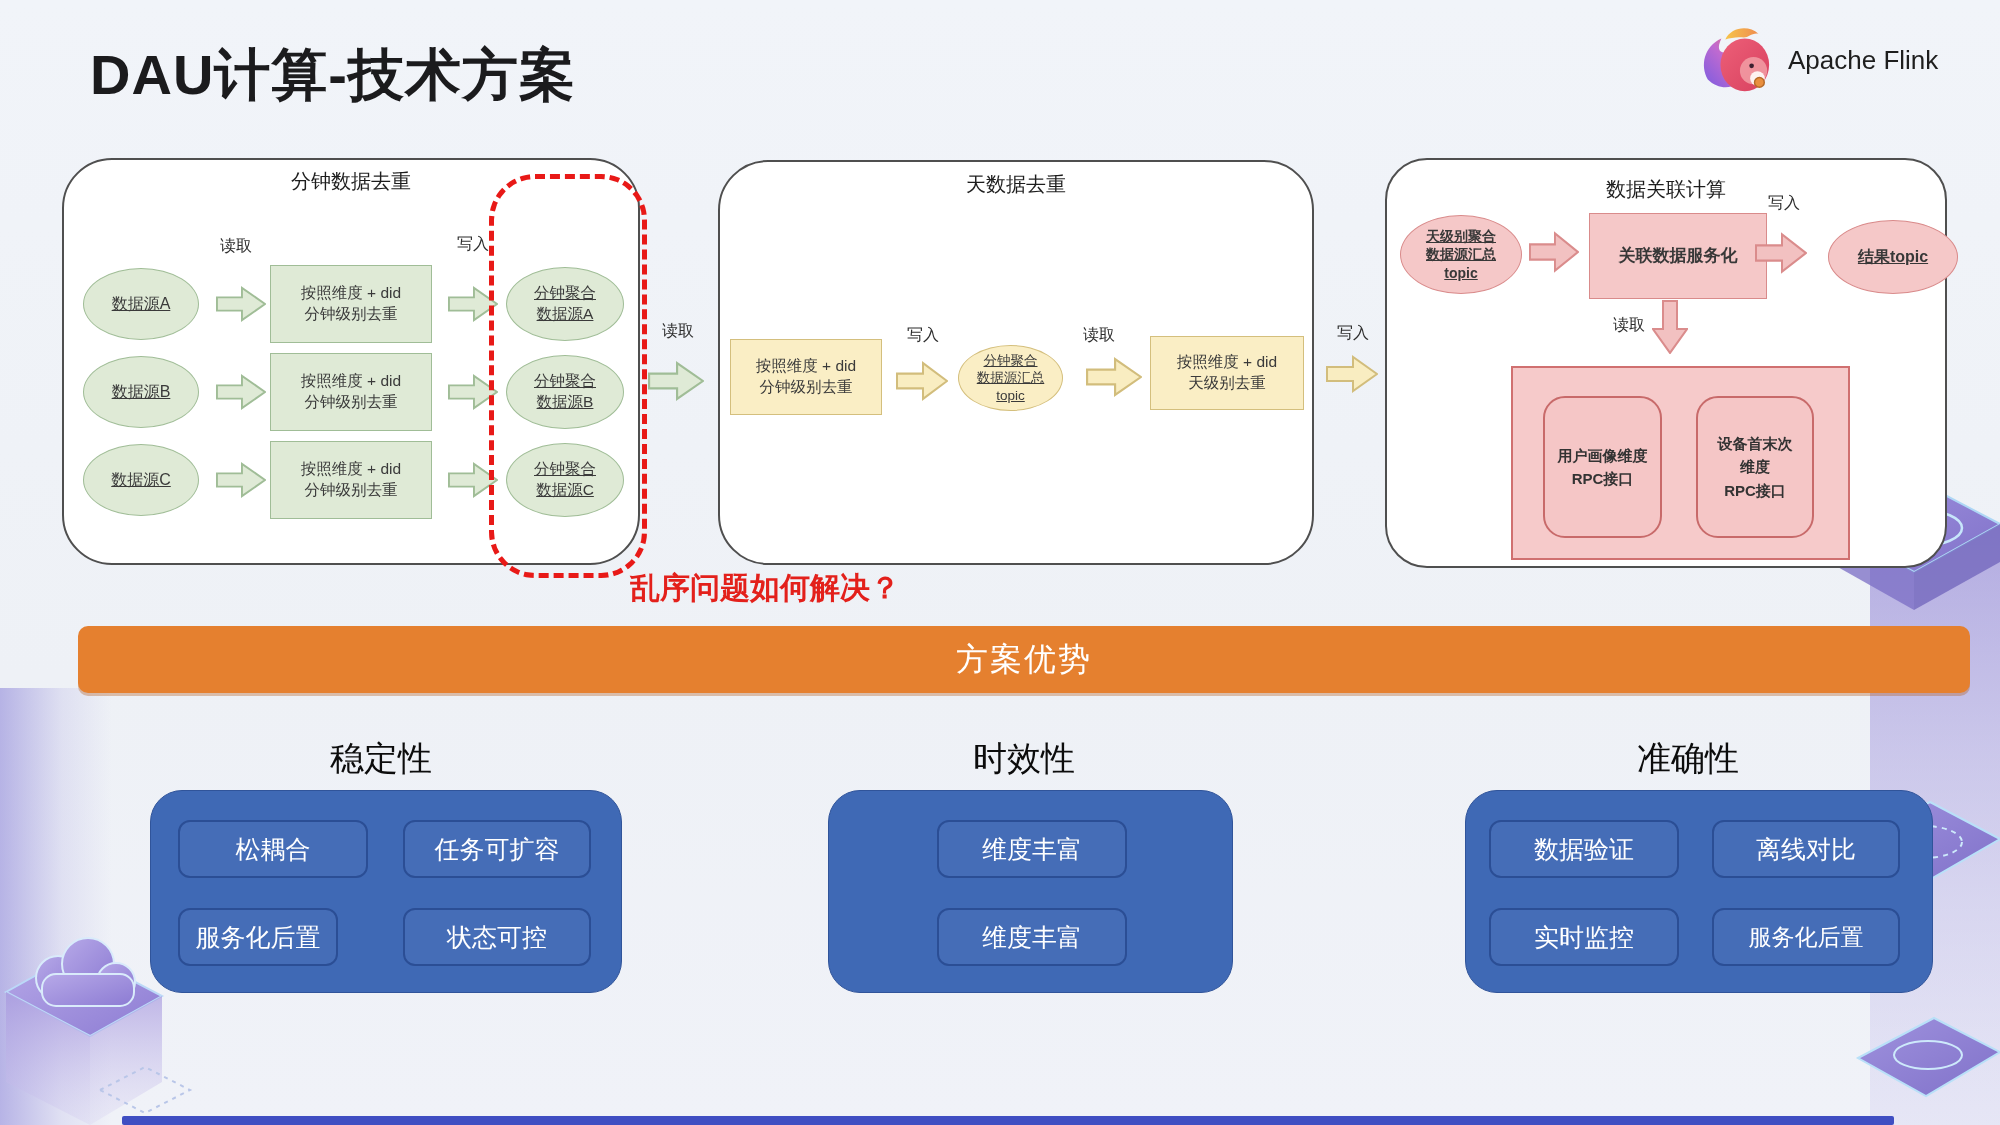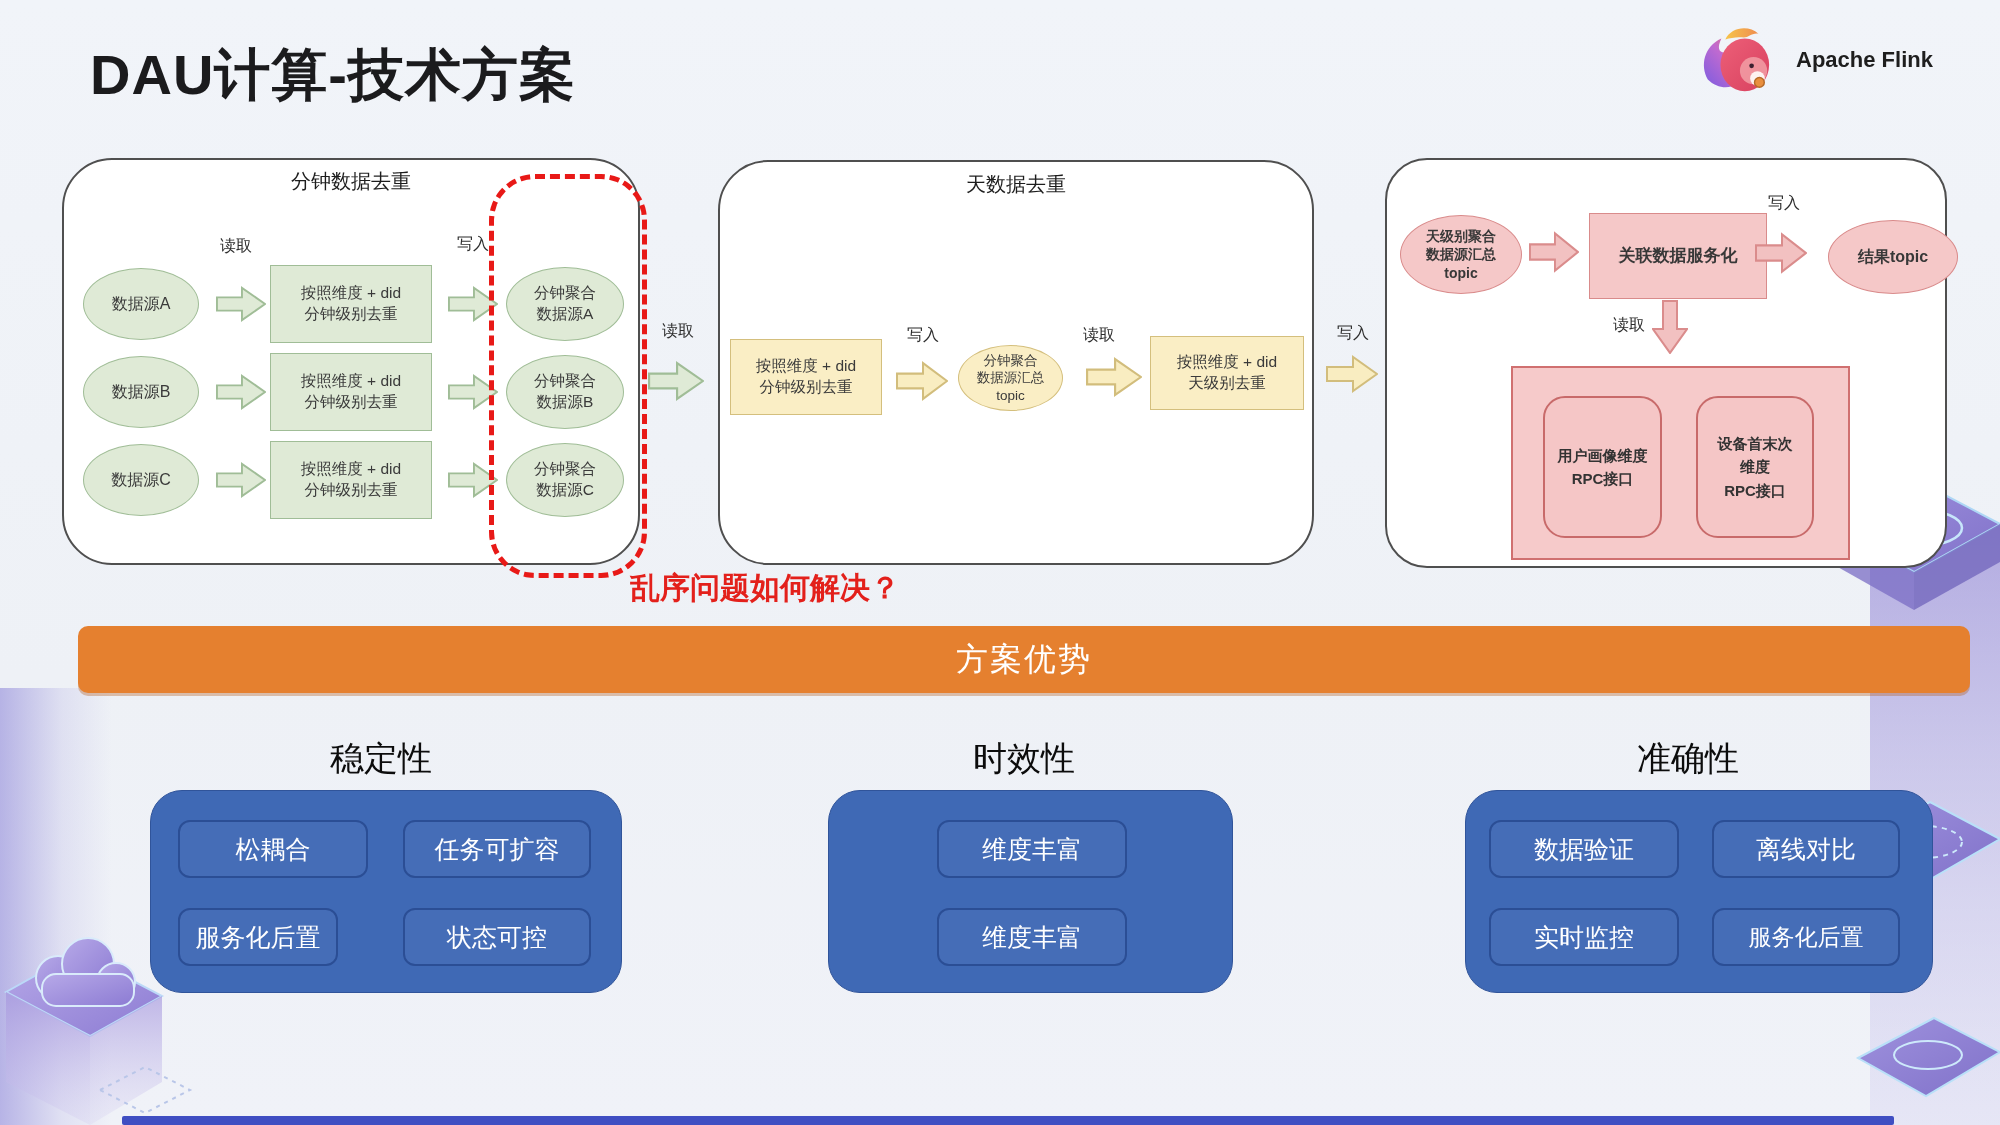--- a/index.html
+++ b/index.html
@@ -4,28 +4,28 @@
 <style>
   html,body { margin:0; padding:0; }
   body { font-family:"Liberation Sans","DejaVu Sans",sans-serif; }
   .slide { position:relative; width:2000px; height:1125px; overflow:hidden;
            background:linear-gradient(180deg,#f1f4f9 0%,#eef1f6 60%,#f0f2f8 100%); }
   .abs { position:absolute; }
 
   
   .page-title { left:90px; top:38px; font-size:56px; font-weight:900; color:#1b1b1d; letter-spacing:1px; }
   .logo-wrap { left:1698px; top:20px; width:290px; height:80px; display:flex; align-items:center; }
-  .logo-text { font-size:22px; font-weight:700; color:#1e1e1e; margin-left:20px; }
+  .logo-text { font-size:26px; font-weight:400; color:#1e1e1e; margin-left:12px; }
 
   
   .panel { position:absolute; background:#fff; border:2px solid #4f4f4f; box-sizing:border-box; }
   .panel-title { position:absolute; left:0; right:0; text-align:center; font-size:20px; font-weight:500; color:#1d1d1d; }
   .ell,.rectbox { position:absolute; display:flex; flex-direction:column; align-items:center; justify-content:center;
                   text-align:center; box-sizing:border-box; line-height:1.35; }
-  .ell { border-radius:50%; }
+  .ell { border-radius:50%;text-decoration:underline; }
   .green  { background:#dfead6; border:1.5px solid #a0bd97; color:#3a3a3a; }
   .yellow { background:#faeec5; border:1.5px solid #d4bf7d; color:#3a3a3a; }
   .pink   { background:#f5c8c8; border:1.5px solid #d98b8b; color:#383838; }
   .lbl { position:absolute; font-size:16px; color:#2d2d2d; text-align:center; }
   .t15 { font-size:15.5px; font-weight:500; }
   .t16 { font-size:16px; font-weight:500; }
   .t135{ font-size:13.5px; font-weight:500; line-height:1.3; }
   .bold{ font-weight:600; }
   .barrow { position:absolute; }
   .arr-green path  { fill:#dfead6; stroke:#a0bd97; stroke-width:2; }
@@ -231,20 +231,21 @@
       <span>天级别去重</span>
     </div>
   </div>
 
   <div class="lbl abs" style="left:1318px;top:323px;width:70px">写入</div>
   <svg class="barrow arr-yellow abs" style="left:1326px;top:354px" width="52" height="40" viewBox="0 0 52 40" preserveAspectRatio="none">
       <path d="M1 13 H27 V3 L51 20 L27 37 V27 H1 Z"></path>
     </svg>
 
   <div class="panel" style="left:1385px;top:158px;width:562px;height:410px;border-radius:42px">
+    <div class="panel-title" style="top:16px">数据关联计算</div>
     <div class="ell pink bold" style="left:13px;top:55px;width:122px;height:79px;font-size:14px;line-height:1.3">
       <span>天级别聚合</span>
       <span>数据源汇总</span>
       <span>topic</span>
     </div>
     <svg class="barrow arr-pink" style="left:142px;top:70px" width="50" height="44" viewBox="0 0 52 40" preserveAspectRatio="none">
         <path d="M1 13 H27 V3 L51 20 L27 37 V27 H1 Z"></path>
       </svg>
     <div class="rectbox pink bold" style="left:202px;top:53px;width:178px;height:86px;font-size:17px">关联数据服务化</div>
     <div class="lbl" style="left:362px;top:33px;width:70px">写入</div>

